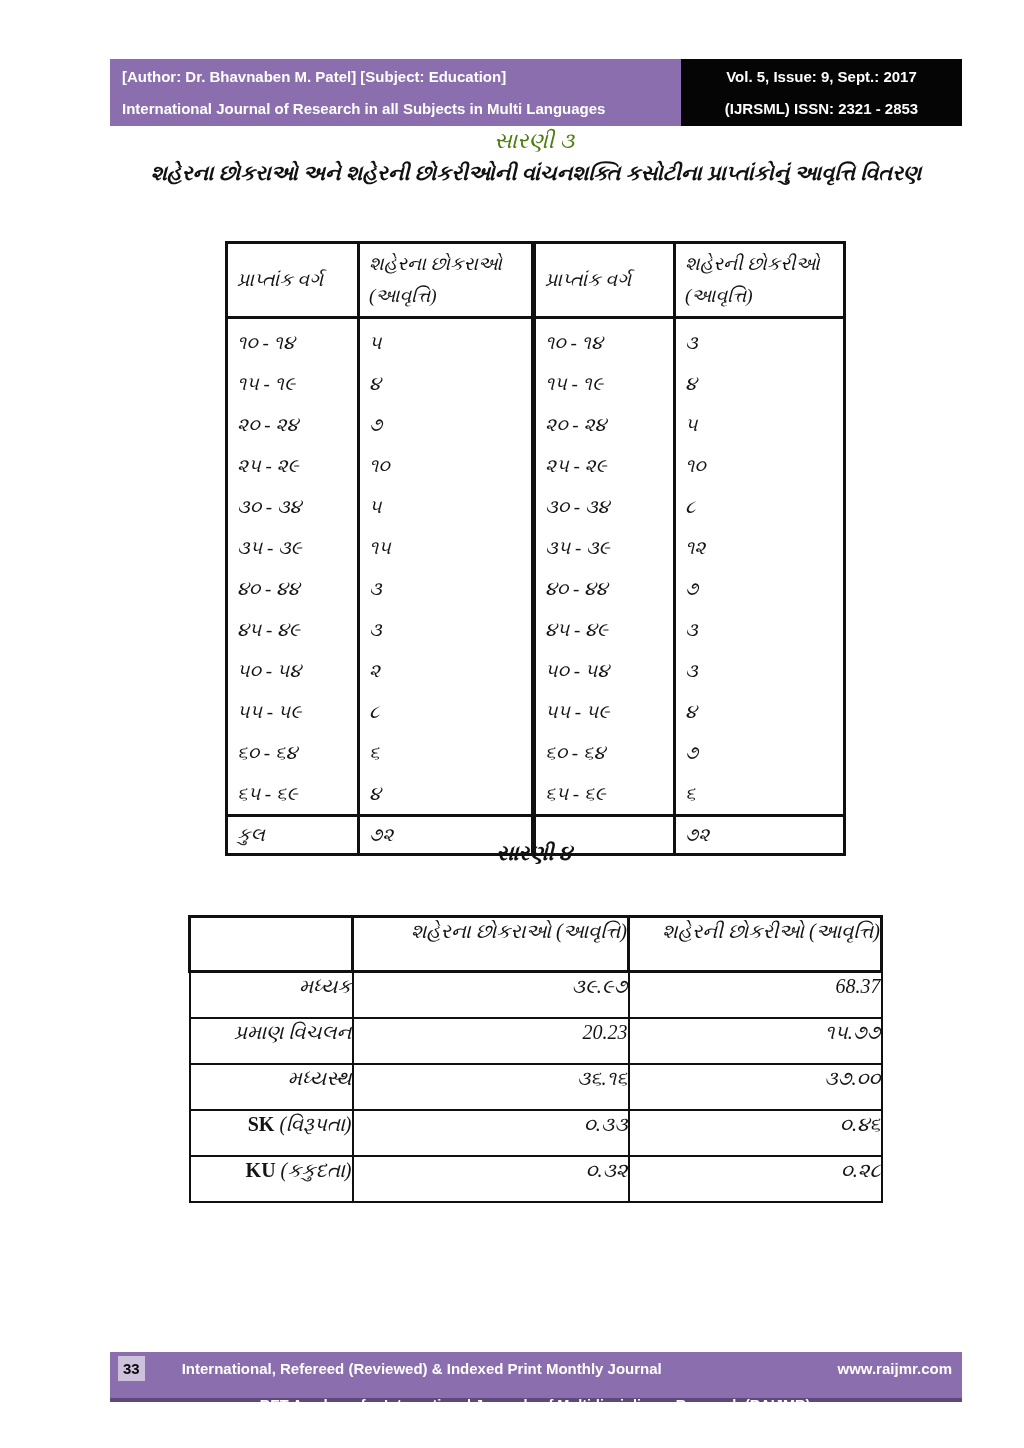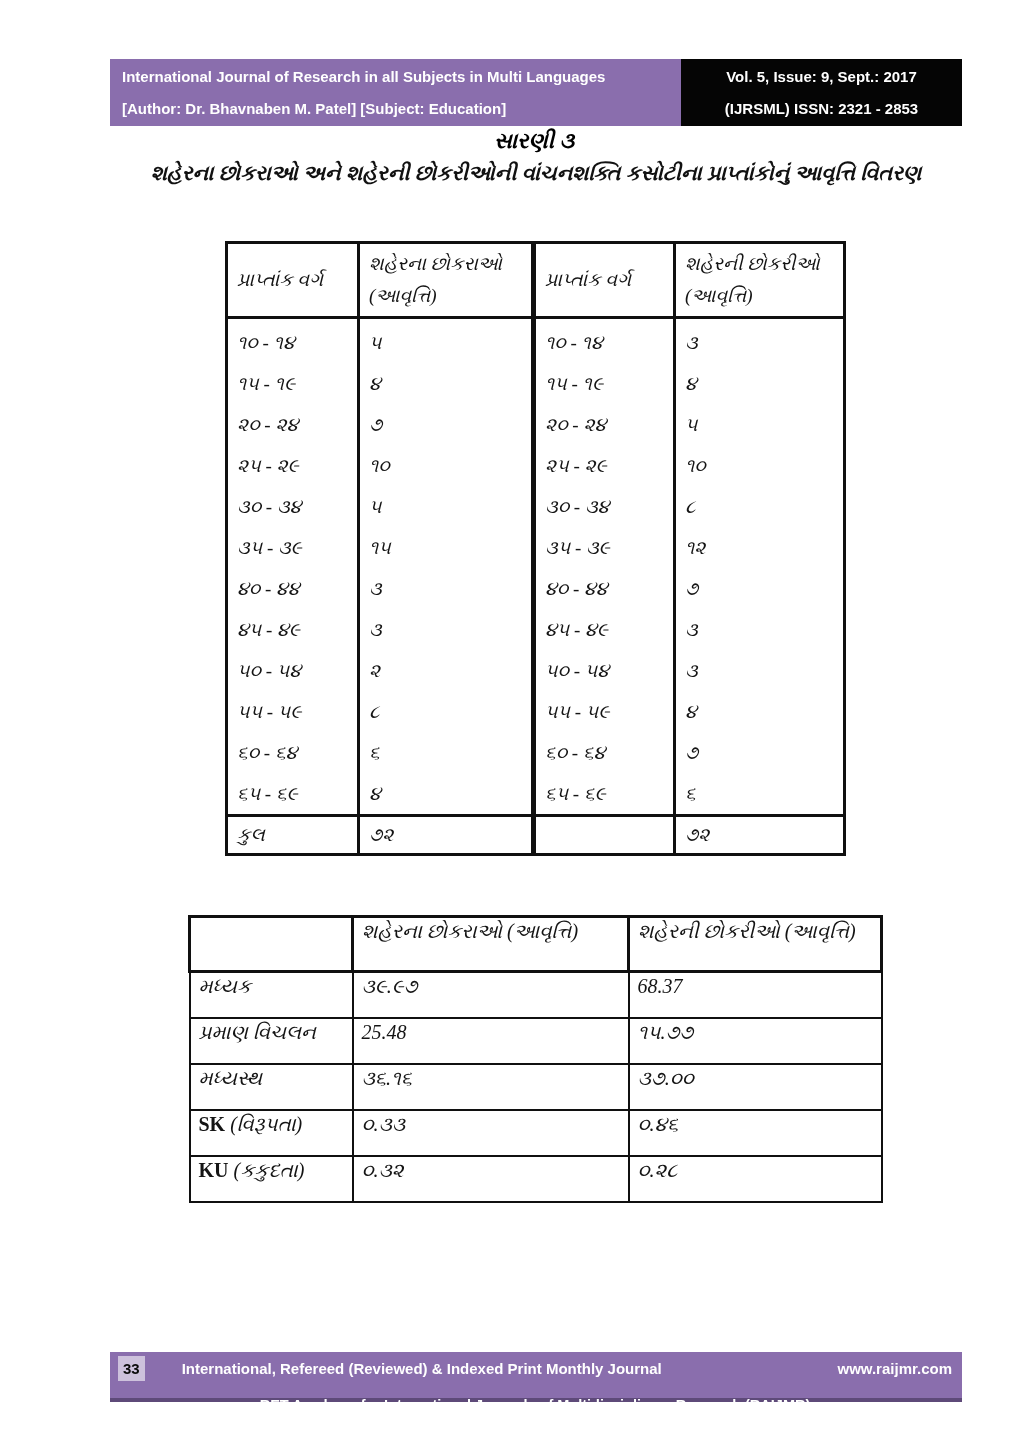--- a/index.html
+++ b/index.html
@@ -19,38 +19,38 @@
     display:flex;flex-direction:column;justify-content:space-between;
   }
   .hdr-right{
     flex:1;box-sizing:border-box;background:#050505;color:#ffffff;
     font-weight:bold;font-size:15px;padding:9px 8px;text-align:center;
     display:flex;flex-direction:column;justify-content:space-between;
   }
   
   .guj{font-family:"Liberation Serif","DejaVu Serif",serif;font-style:italic;}
   .t3-title{position:absolute;left:225px;top:128px;width:618px;text-align:center;
-    font-size:22px;font-weight:bold;color:#000000;}
+    font-size:22px;font-weight:normal;color:#4d7c0f;}
   .t3-sub{position:absolute;left:60px;top:161px;width:952px;text-align:center;
     font-size:21px;font-weight:bold;color:#111;}
   .t4-title{position:absolute;left:188px;top:841px;width:692px;text-align:center;
     font-size:21px;font-weight:bold;color:#111;}
   
   table{border-collapse:collapse;table-layout:fixed;color:#141414;margin-top:34px;}
   .t3{position:absolute;left:225px;top:207px;width:618px;}
   .t3 th,.t3 td{border:3px solid #101010;padding:0 0 0 9px;text-align:left;
     font-size:19px;font-weight:normal;overflow:hidden;}
   .t3 th{height:72px;vertical-align:middle;line-height:1.7;}
   .t3 .sep{border-left-width:5px;}
   .t3 tbody td{vertical-align:top;padding-top:3px;}
   .t3 .line{height:41px;display:flex;align-items:center;}
   .t3 tfoot td{height:36px;}
   
   .t4{position:absolute;left:188px;top:881px;width:692px;}
-  .t4 th,.t4 td{border:2px solid #101010;padding:2px 0 0 8px;text-align:left;
+  .t4 th,.t4 td{border:2px solid #101010;padding:2px 0 0 8px;text-align:right;
     font-size:20px;font-weight:normal;vertical-align:top;overflow:hidden;}
   .t4 th{height:50px;}
   .t4 td{height:42px;}
   .t4 .outer{border-width:3px;}
   .latin{font-family:"Liberation Serif",serif;font-style:normal;font-weight:bold;}
   
   .ftr{
     position:absolute;left:110px;top:1352px;width:852px;height:50px;
     background:#8a6ead;border-bottom:4px solid #5e4a79;
     color:#ffffff;font-weight:bold;padding:4px 10px 0 8px;box-sizing:border-box;
@@ -61,22 +61,22 @@
   .ftr-site{text-align:center;}
   .ftr-line2{text-align:center;font-size:14.5px;margin-top:16px;}
 </style>
 </head>
 <body>
 
 <div class="page">
 
   <div class="hdr">
     <div class="hdr-left">
+      <div>[Author: Dr. Bhavnaben M. Patel] [Subject: Education]</div>
       <div>International Journal of Research in all Subjects in Multi Languages</div>
-      <div>[Author: Dr. Bhavnaben M. Patel] [Subject: Education]</div>
     </div>
     <div class="hdr-right">
       <div>Vol. 5, Issue: 9, Sept.: 2017</div>
       <div>(IJRSML)  ISSN: 2321 - 2853</div>
     </div>
   </div>
 
   <div class="t3-title guj">સારણી ૩</div>
   <div class="t3-sub guj">શહેરના છોકરાઓ અને શહેરની છોકરીઓની વાંચનશક્તિ કસોટીના પ્રાપ્તાંકોનું આવૃત્તિ વિતરણ</div>
 
@@ -168,20 +168,21 @@
     <tfoot>
         <tr id="t3-foot">
           <td>કુલ</td>
           <td>૭૨</td>
           <td class="sep"></td>
           <td>૭૨</td>
         </tr>
       </tfoot>
   </table>
 
+  <div class="t4-title guj">સારણી ૪</div>
 
   <table class="t4 guj">
     <colgroup>
       <col style="width:163px">
         <col style="width:276px">
         <col style="width:253px">
     </colgroup>
     <thead>
         <tr id="t4-head">
           <th class="outer"></th>
@@ -190,21 +191,21 @@
         </tr>
       </thead>
     <tbody id="t4-body">
         <tr>
           <td>મધ્યક</td>
           <td>૩૯.૯૭</td>
           <td>68.37</td>
         </tr>
         <tr>
           <td>પ્રમાણ વિચલન</td>
-          <td>25.48</td>
+          <td>20.23</td>
           <td>૧૫.૭૭</td>
         </tr>
         <tr>
           <td>મધ્યસ્થ</td>
           <td>૩૬.૧૬</td>
           <td>૩૭.૦૦</td>
         </tr>
         <tr>
           <td><span class="latin">SK </span><span>(વિરૂપતા)</span></td>
           <td>૦.૩૩</td>

